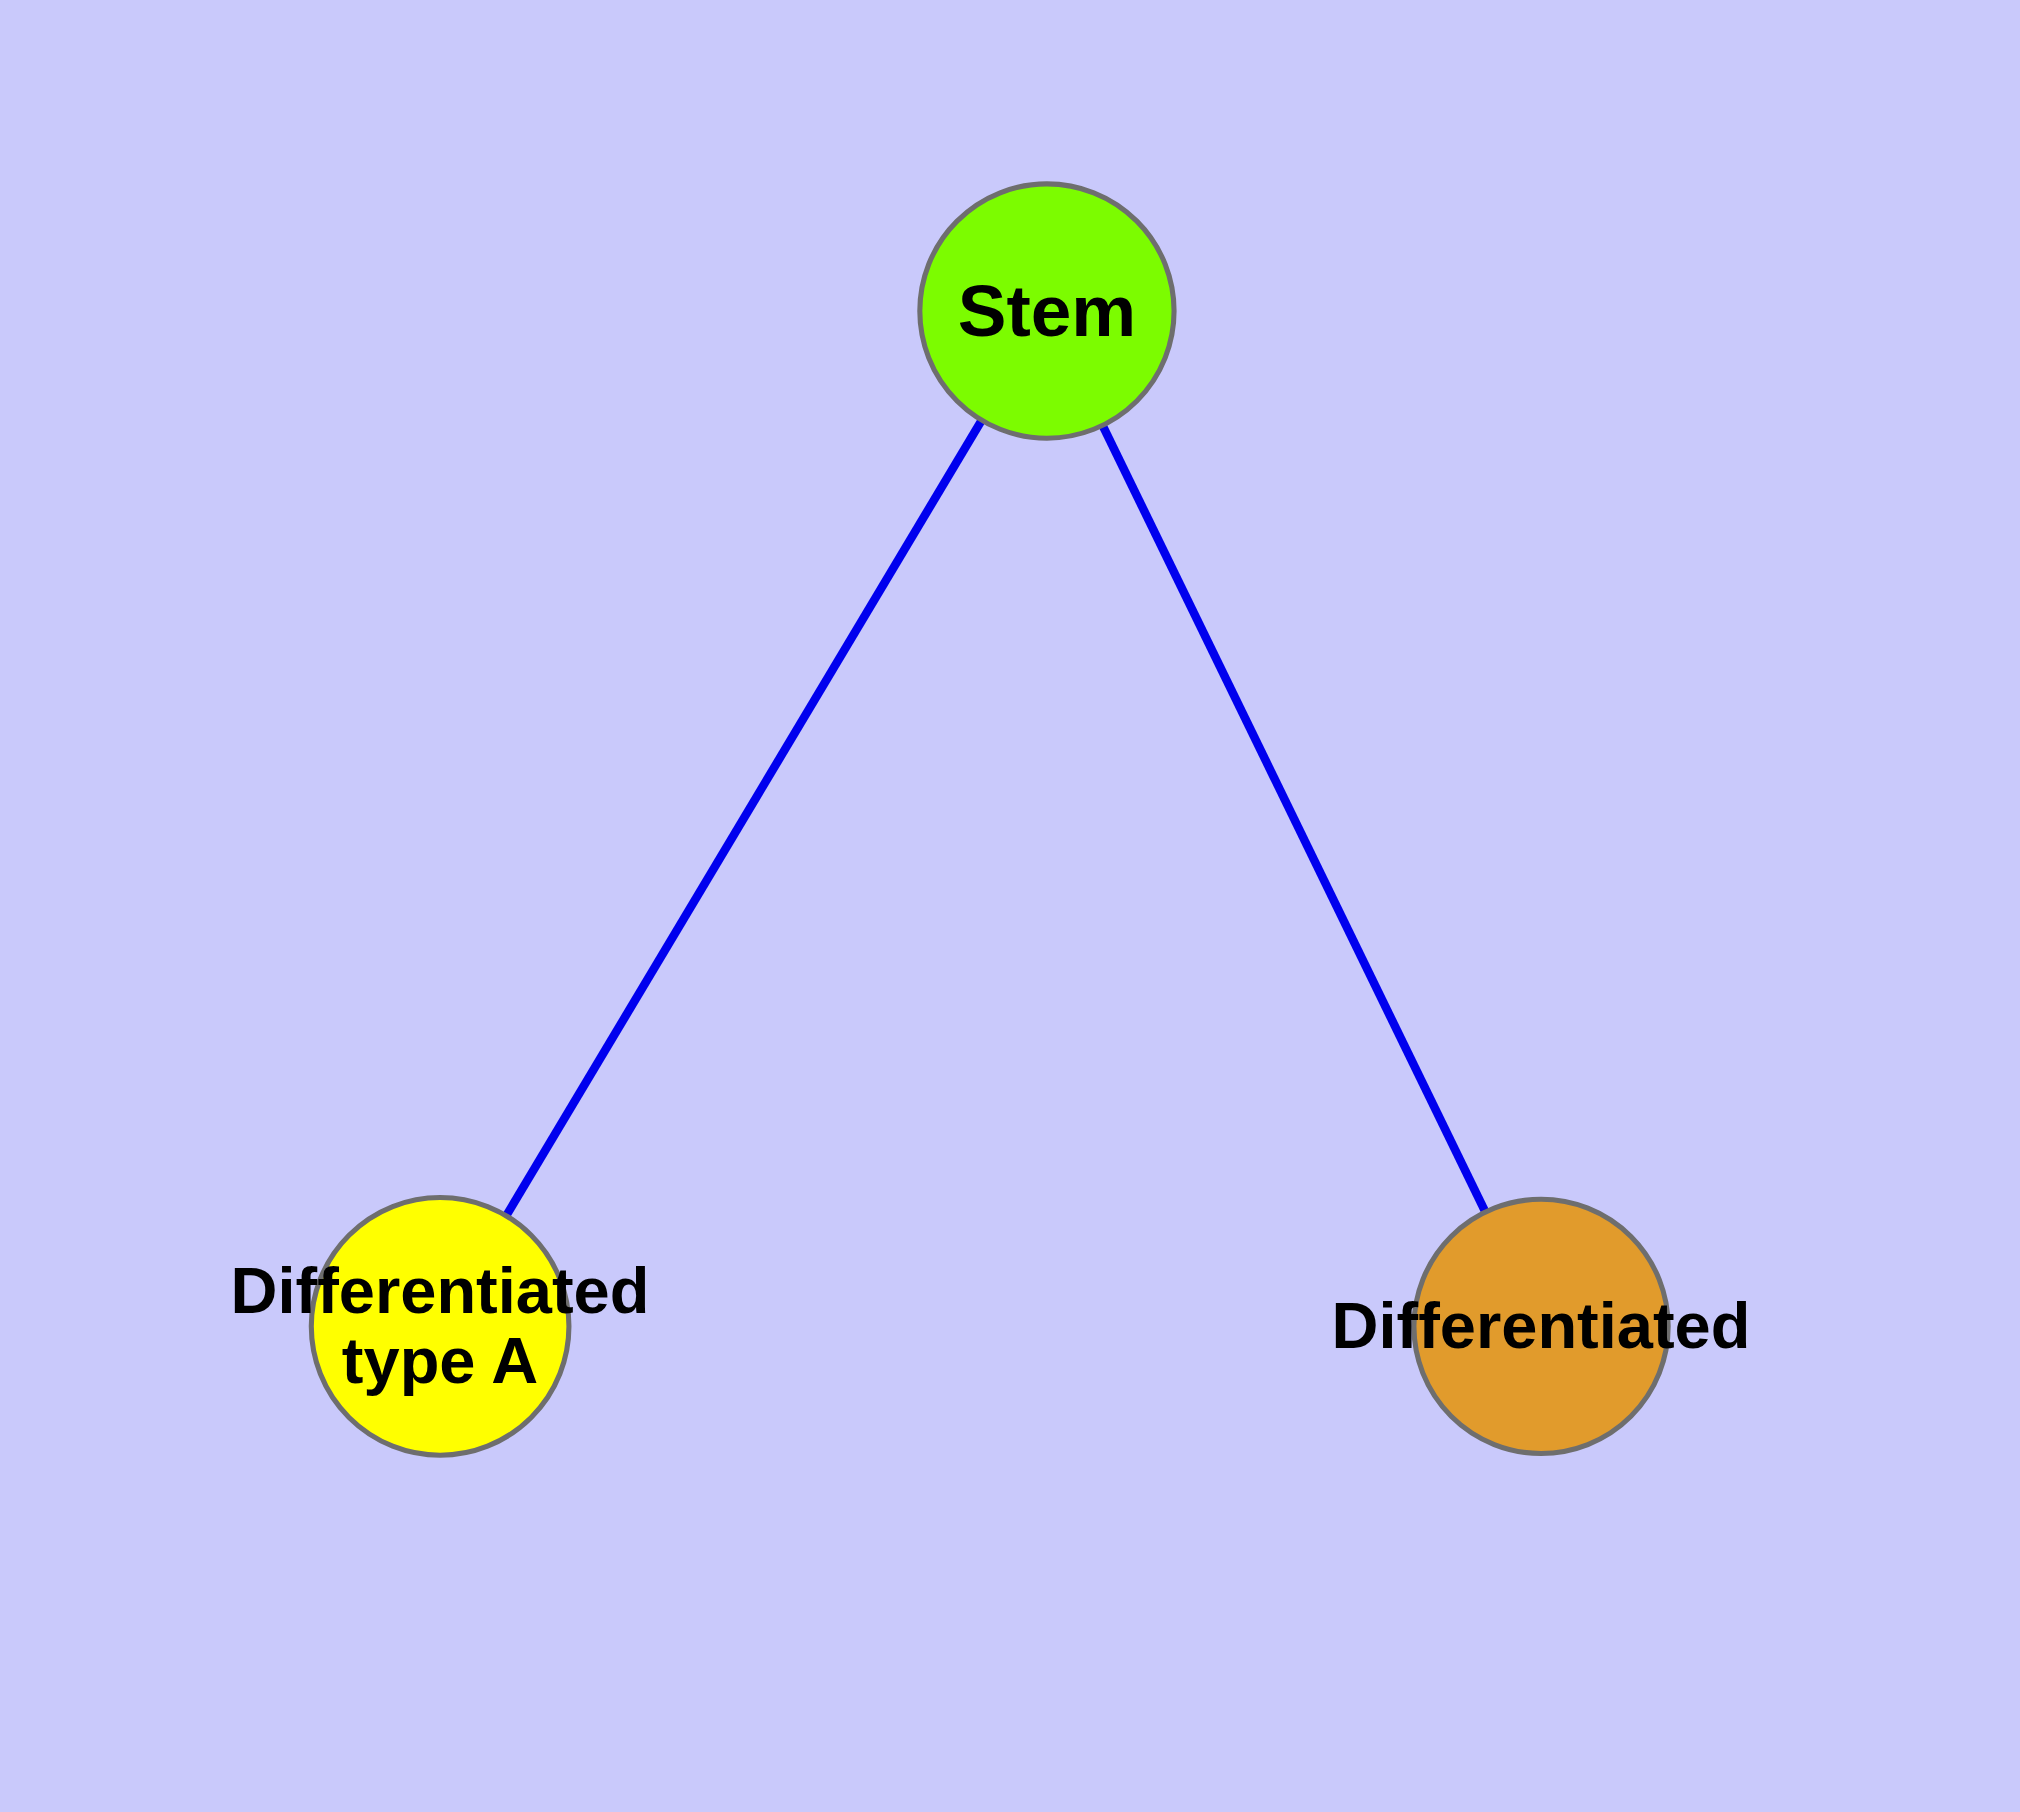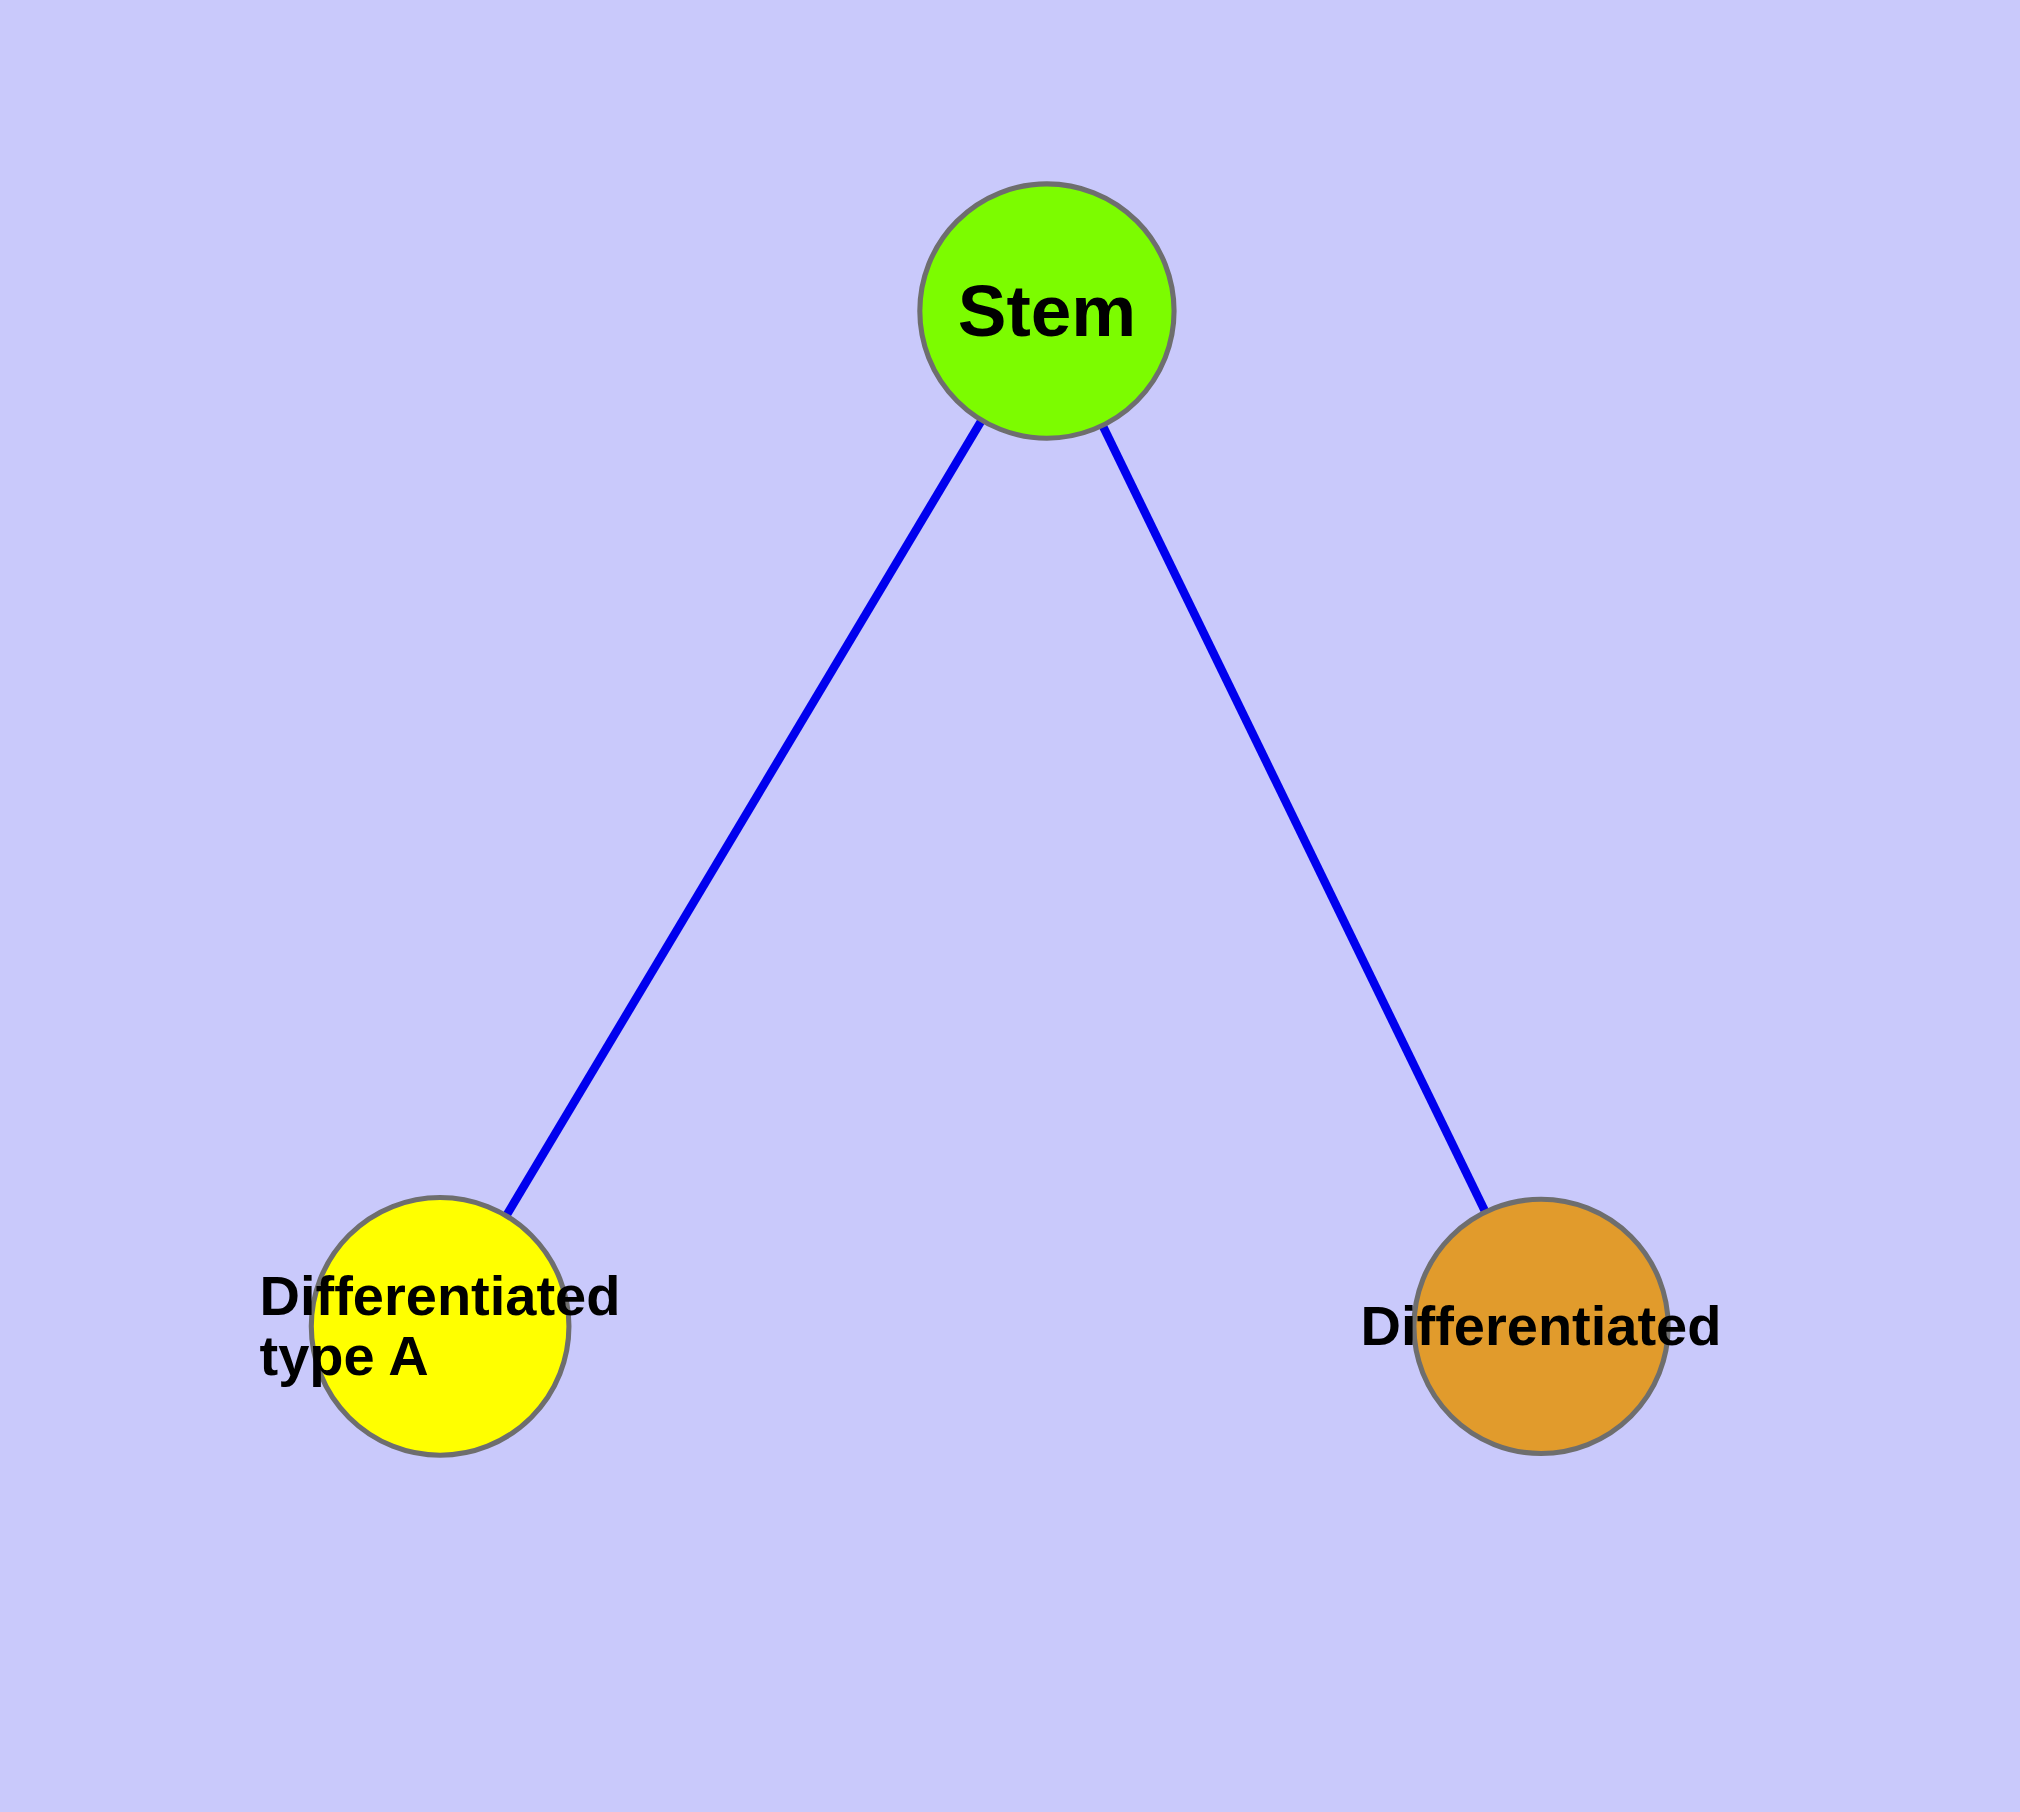--- a/index.html
+++ b/index.html
@@ -35,31 +35,32 @@
   }
   .edge-line {
     stroke-width: 10;
     stroke-linecap: butt;
   }
   .node-label {
     position: absolute;
     color: #000000;
     font-family: "Liberation Sans", sans-serif;
     font-weight: bold;
+    text-align: center;
     white-space: pre;
     line-height: 1.08;
     transform: translate(-50%, -50%);
     pointer-events: none;
     user-select: none;
   }
   .node-label.single {
     font-size: 73px;
   }
   .node-label.multi {
-    font-size: 56px;
+    font-size: 65px;
   }
 </style>
 </head>
 <body>
 
 <div id="canvas" style="width: 2021px; height: 1812px;">
 
   <div id="graph-background" style="background: rgb(201, 201, 251);"></div>
 
   <svg id="graph-svg" viewBox="0 0 2384 2138">

